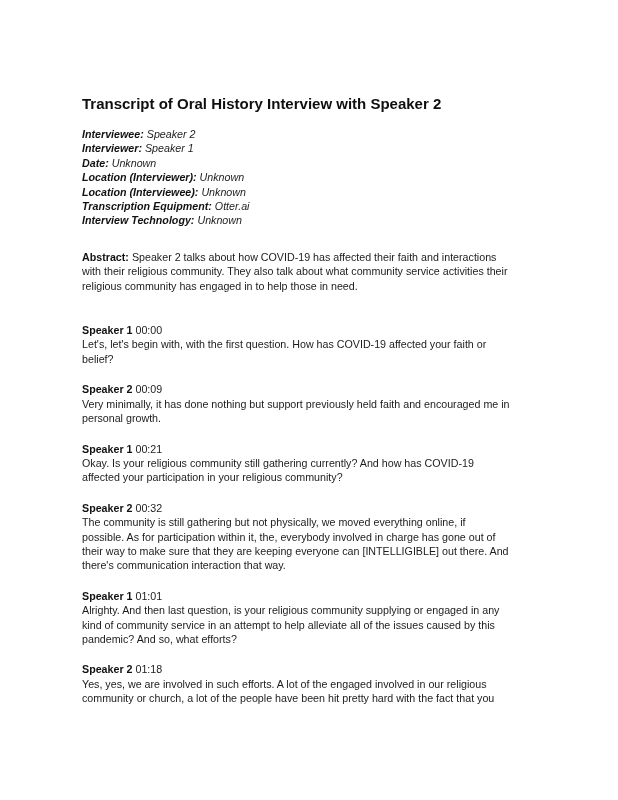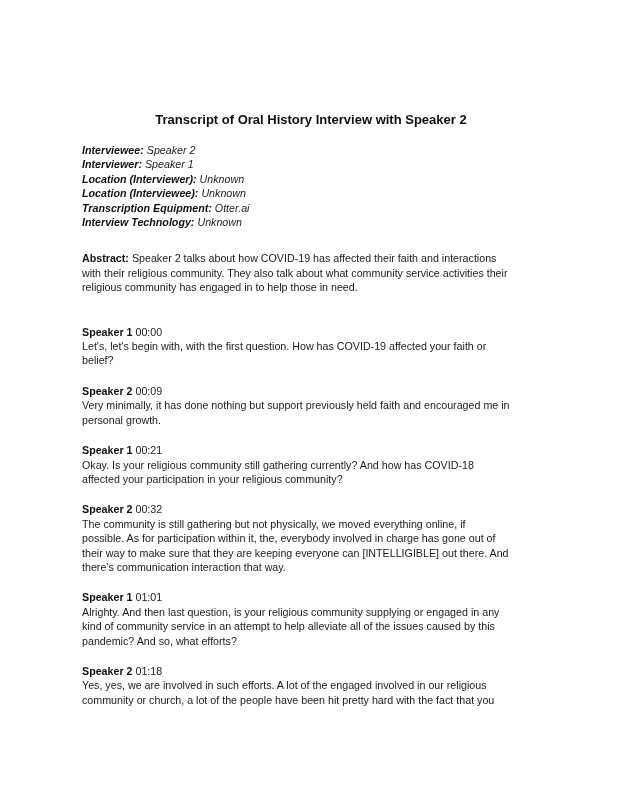--- a/index.html
+++ b/index.html
@@ -14,26 +14,25 @@
     box-sizing: border-box;
     background: #ffffff;
     padding: 92px 78px 0 82px;
     overflow: hidden;
     font-family: "Liberation Sans", sans-serif;
     font-size: 10.7px;
     line-height: 14.4px;
     color: #1c1c1c;
   }
   .doc-title {
-    font-size: 13px;
+    font-size: 15px;
     line-height: 24px;
     font-weight: bold;
-    text-align: center;
     color: #0f0f0f;
-    margin: 16px 0 11px 0;
+    margin: 0 0 11px 0;
     white-space: nowrap;
   }
   .meta-block {
     margin: 0 0 22px 0;
     font-style: italic;
   }
   .meta-row, .text-line {
     white-space: nowrap;
   }
   .meta-label, .abstract-label {
@@ -59,20 +58,21 @@
 </style>
 </head>
 <body>
 
 <div class="page">
   <h1 class="doc-title">Transcript of Oral History Interview with Speaker 2</h1>
 
   <div class="meta-block" id="meta-block">
       <div class="meta-row"><span class="meta-label">Interviewee:</span><span> Speaker 2</span></div>
       <div class="meta-row"><span class="meta-label">Interviewer:</span><span> Speaker 1</span></div>
+      <div class="meta-row"><span class="meta-label">Date:</span><span> Unknown</span></div>
       <div class="meta-row"><span class="meta-label">Location (Interviewer):</span><span> Unknown</span></div>
       <div class="meta-row"><span class="meta-label">Location (Interviewee):</span><span> Unknown</span></div>
       <div class="meta-row"><span class="meta-label">Transcription Equipment:</span><span> Otter.ai</span></div>
       <div class="meta-row"><span class="meta-label">Interview Technology:</span><span> Unknown</span></div>
     </div>
 
   <div class="abstract-block" id="abstract-block">
       <div class="text-line"><span class="abstract-label">Abstract:</span> Speaker 2 talks about how COVID-19 has affected their faith and interactions</div>
       <div class="text-line">with their religious community. They also talk about what community service activities their</div>
       <div class="text-line">religious community has engaged in to help those in need.</div>
@@ -84,21 +84,21 @@
         <div class="text-line">Let's, let's begin with, with the first question. How has COVID-19 affected your faith or</div>
         <div class="text-line">belief?</div>
       </div>
       <div class="entry">
         <div class="entry-head"><span class="speaker-name">Speaker 2</span><span class="timestamp"> 00:09</span></div>
         <div class="text-line">Very minimally, it has done nothing but support previously held faith and encouraged me in</div>
         <div class="text-line">personal growth.</div>
       </div>
       <div class="entry">
         <div class="entry-head"><span class="speaker-name">Speaker 1</span><span class="timestamp"> 00:21</span></div>
-        <div class="text-line">Okay. Is your religious community still gathering currently? And how has COVID-18</div>
+        <div class="text-line">Okay. Is your religious community still gathering currently? And how has COVID-19</div>
         <div class="text-line">affected your participation in your religious community?</div>
       </div>
       <div class="entry">
         <div class="entry-head"><span class="speaker-name">Speaker 2</span><span class="timestamp"> 00:32</span></div>
         <div class="text-line">The community is still gathering but not physically, we moved everything online, if</div>
         <div class="text-line">possible. As for participation within it, the, everybody involved in charge has gone out of</div>
         <div class="text-line">their way to make sure that they are keeping everyone can [INTELLIGIBLE] out there. And</div>
         <div class="text-line">there's communication interaction that way.</div>
       </div>
       <div class="entry">

